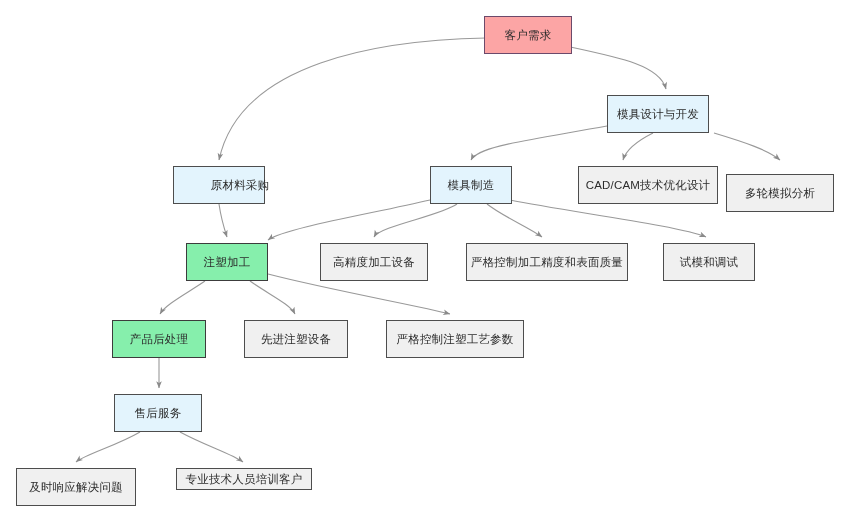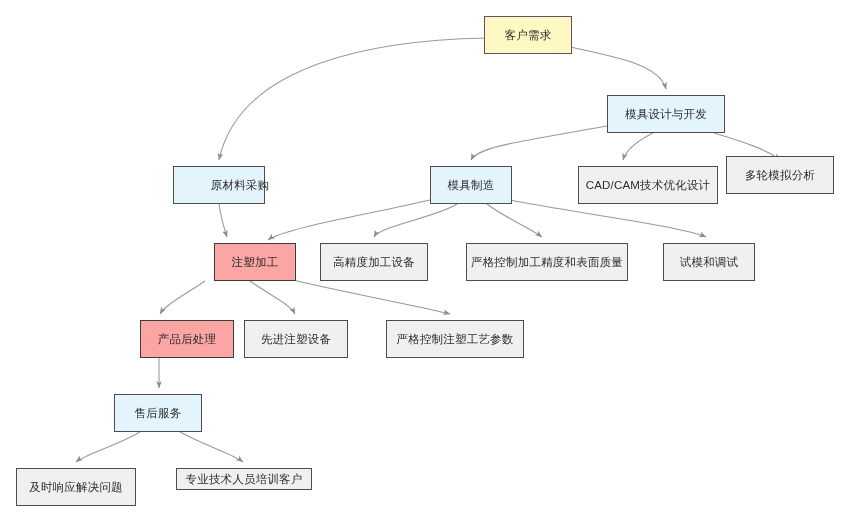--- a/index.html
+++ b/index.html
@@ -36,23 +36,23 @@
     align-items: center;
     justify-content: center;
     text-align: center;
     font-size: 11.5px;
     line-height: 1.25;
     color: #2b2b2b;
     letter-spacing: 0.2px;
     white-space: nowrap;
     user-select: none;
   }
-  .node.fill-pink   { background: #fef9c3; border-color: #6b4a6b; }
+  .node.fill-pink   { background: #fca5a5; border-color: #6b4a6b; }
   .node.fill-light  { background: #e3f4fd; border-color: #4d4d4d; }
-  .node.fill-blue   { background: #fca5a5; border-color: #3c3c3c; margin-left: 28px; }
+  .node.fill-blue   { background: #86efac; border-color: #3c3c3c; }
   .node.fill-gray   { background: #f0f0f0; border-color: #4d4d4d; }
 </style>
 </head>
 <body>
 
 <div id="canvas" style="background: rgb(255, 255, 255);">
 
   <svg id="edge-layer" viewBox="0 0 860 527">
     <defs>
       <marker id="arrowhead" markerWidth="9" markerHeight="9" refX="7.4" refY="3.2" orient="auto" markerUnits="userSpaceOnUse">
@@ -76,33 +76,33 @@
         <path class="edge-path" d="M 159,358 C 159,372 159,382 159,388" marker-end="url(#arrowhead)" stroke="#999999"></path>
         <path class="edge-path" d="M 140,432 C 116,446 86,454 76,462" marker-end="url(#arrowhead)" stroke="#999999"></path>
         <path class="edge-path" d="M 180,432 C 206,446 232,454 243,462" marker-end="url(#arrowhead)" stroke="#999999"></path>
       </g>
   </svg>
 
   <div id="nodes-group">
       <div class="node fill-pink" style="left: 484px; top: 16px; width: 88px; height: 38px;">
         <span>客户需求</span>
       </div>
-      <div class="node fill-light" style="left: 607px; top: 95px; width: 118px; height: 38px;">
+      <div class="node fill-light" style="left: 607px; top: 95px; width: 102px; height: 38px;">
         <span>模具设计与开发</span>
       </div>
       <div class="node fill-light" style="left: 173px; top: 166px; width: 92px; height: 38px; padding-left: 42px;">
         <span>原材料采购</span>
       </div>
       <div class="node fill-light" style="left: 430px; top: 166px; width: 82px; height: 38px;">
         <span>模具制造</span>
       </div>
       <div class="node fill-gray" style="left: 578px; top: 166px; width: 140px; height: 38px;">
         <span>CAD/CAM技术优化设计</span>
       </div>
-      <div class="node fill-gray" style="left: 726px; top: 156px; width: 108px; height: 38px;">
+      <div class="node fill-gray" style="left: 726px; top: 174px; width: 108px; height: 38px;">
         <span>多轮模拟分析</span>
       </div>
       <div class="node fill-blue" style="left: 186px; top: 243px; width: 82px; height: 38px;">
         <span>注塑加工</span>
       </div>
       <div class="node fill-gray" style="left: 320px; top: 243px; width: 108px; height: 38px;">
         <span>高精度加工设备</span>
       </div>
       <div class="node fill-gray" style="left: 466px; top: 243px; width: 162px; height: 38px;">
         <span>严格控制加工精度和表面质量</span>

